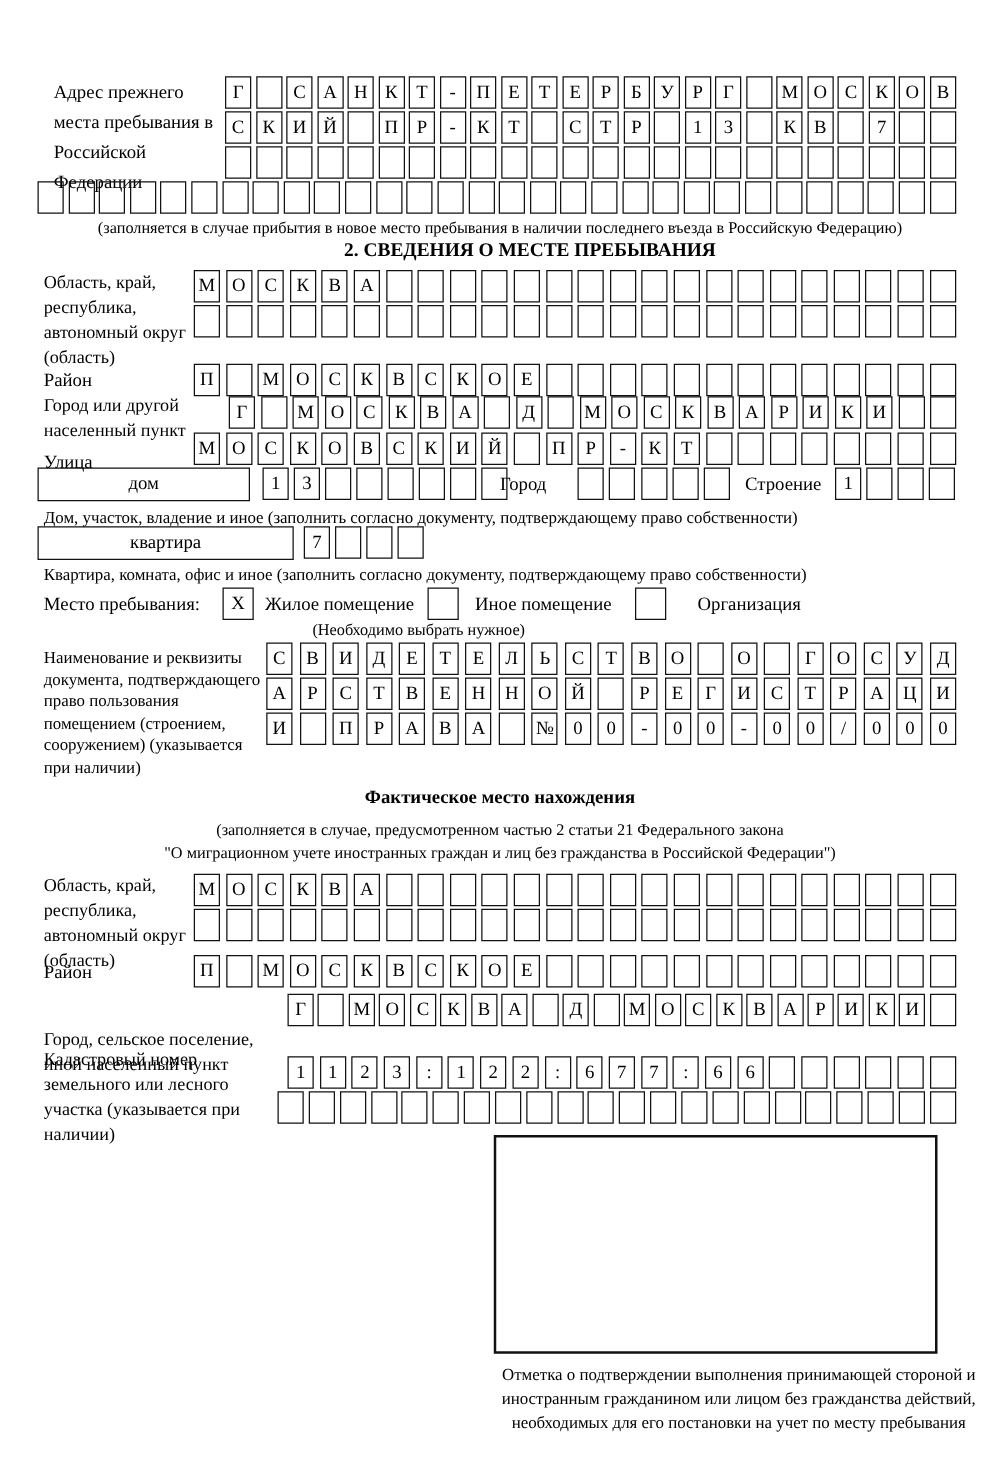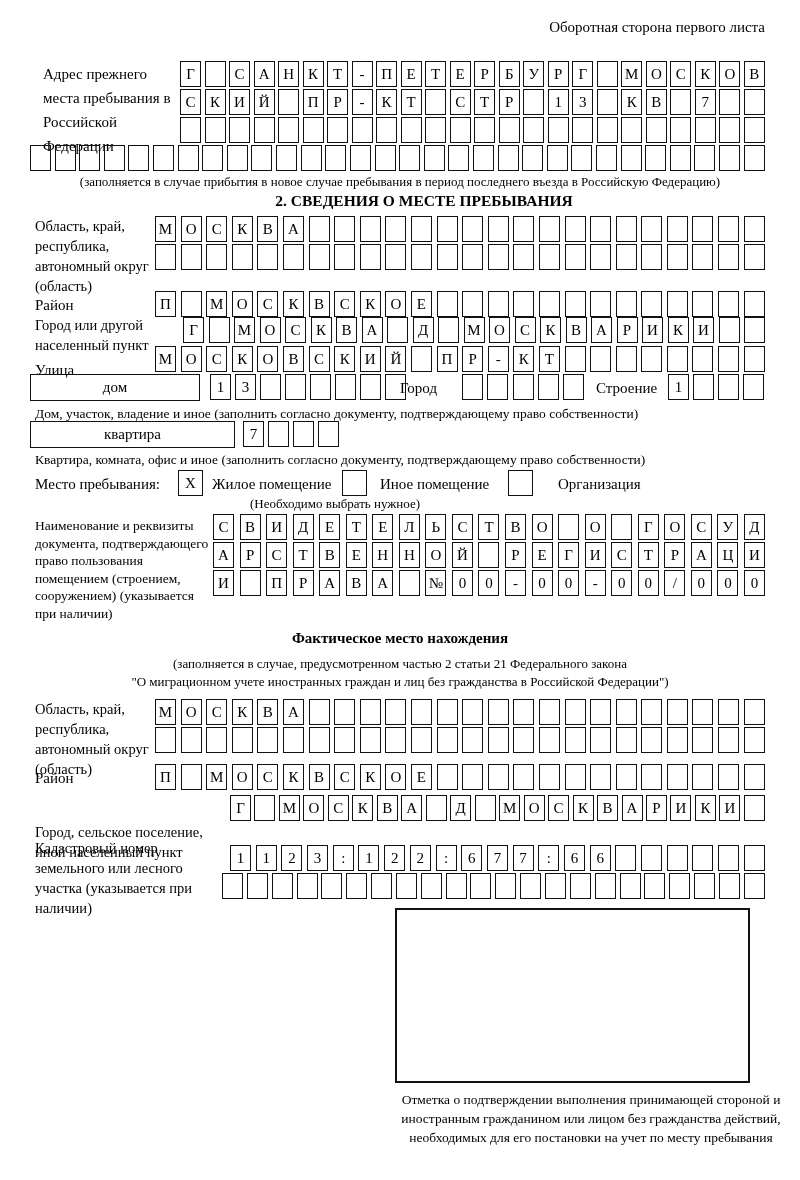--- a/index.html
+++ b/index.html
@@ -60,21 +60,20 @@
     position: absolute;
     border: 2px solid #111;
     background: #fff;
   }
 </style>
 </head>
 <body>
 
 <div class="page">
 
-  <div class="abs lbl right" style="left:0; top:16px; width:765px;">Оборотная сторона первого листа</div>
 
   <div class="abs lbl" style="left:43px; top:62px; width:128px; line-height:24px;">Адрес прежнего места пребывания в Российской Федерации</div>
   <div class="cellrow" style="left:180px; top:61px; width:585px;">
       <span class="cell">Г</span>
       <span class="cell"></span>
       <span class="cell">С</span>
       <span class="cell">А</span>
       <span class="cell">Н</span>
       <span class="cell">К</span>
       <span class="cell">Т</span>
@@ -173,21 +172,21 @@
       <span class="cell"></span>
       <span class="cell"></span>
       <span class="cell"></span>
       <span class="cell"></span>
       <span class="cell"></span>
       <span class="cell"></span>
       <span class="cell"></span>
       <span class="cell"></span>
       <span class="cell"></span>
     </div>
-  <div class="abs note center" style="left:0; top:174px; width:800px;">(заполняется в случае прибытия в новое случае пребывания в период последнего въезда в Российскую Федерацию)</div>
+  <div class="abs note center" style="left:0; top:174px; width:800px;">(заполняется в случае прибытия в новое место пребывания в наличии последнего въезда в Российскую Федерацию)</div>
 
   <div class="abs center bold" style="left:0; top:192px; width:800px; font-size:15.5px;margin-left:24px;">2. СВЕДЕНИЯ О МЕСТЕ ПРЕБЫВАНИЯ</div>
 
   <div class="abs lbl-sm" style="left:35px; top:216px; width:118px;">Область, край, республика, автономный округ (область)</div>
   <div class="cellrow" style="left:155px; top:216px; width:610px;">
       <span class="cell">М</span>
       <span class="cell">О</span>
       <span class="cell">С</span>
       <span class="cell">К</span>
       <span class="cell">В</span>

